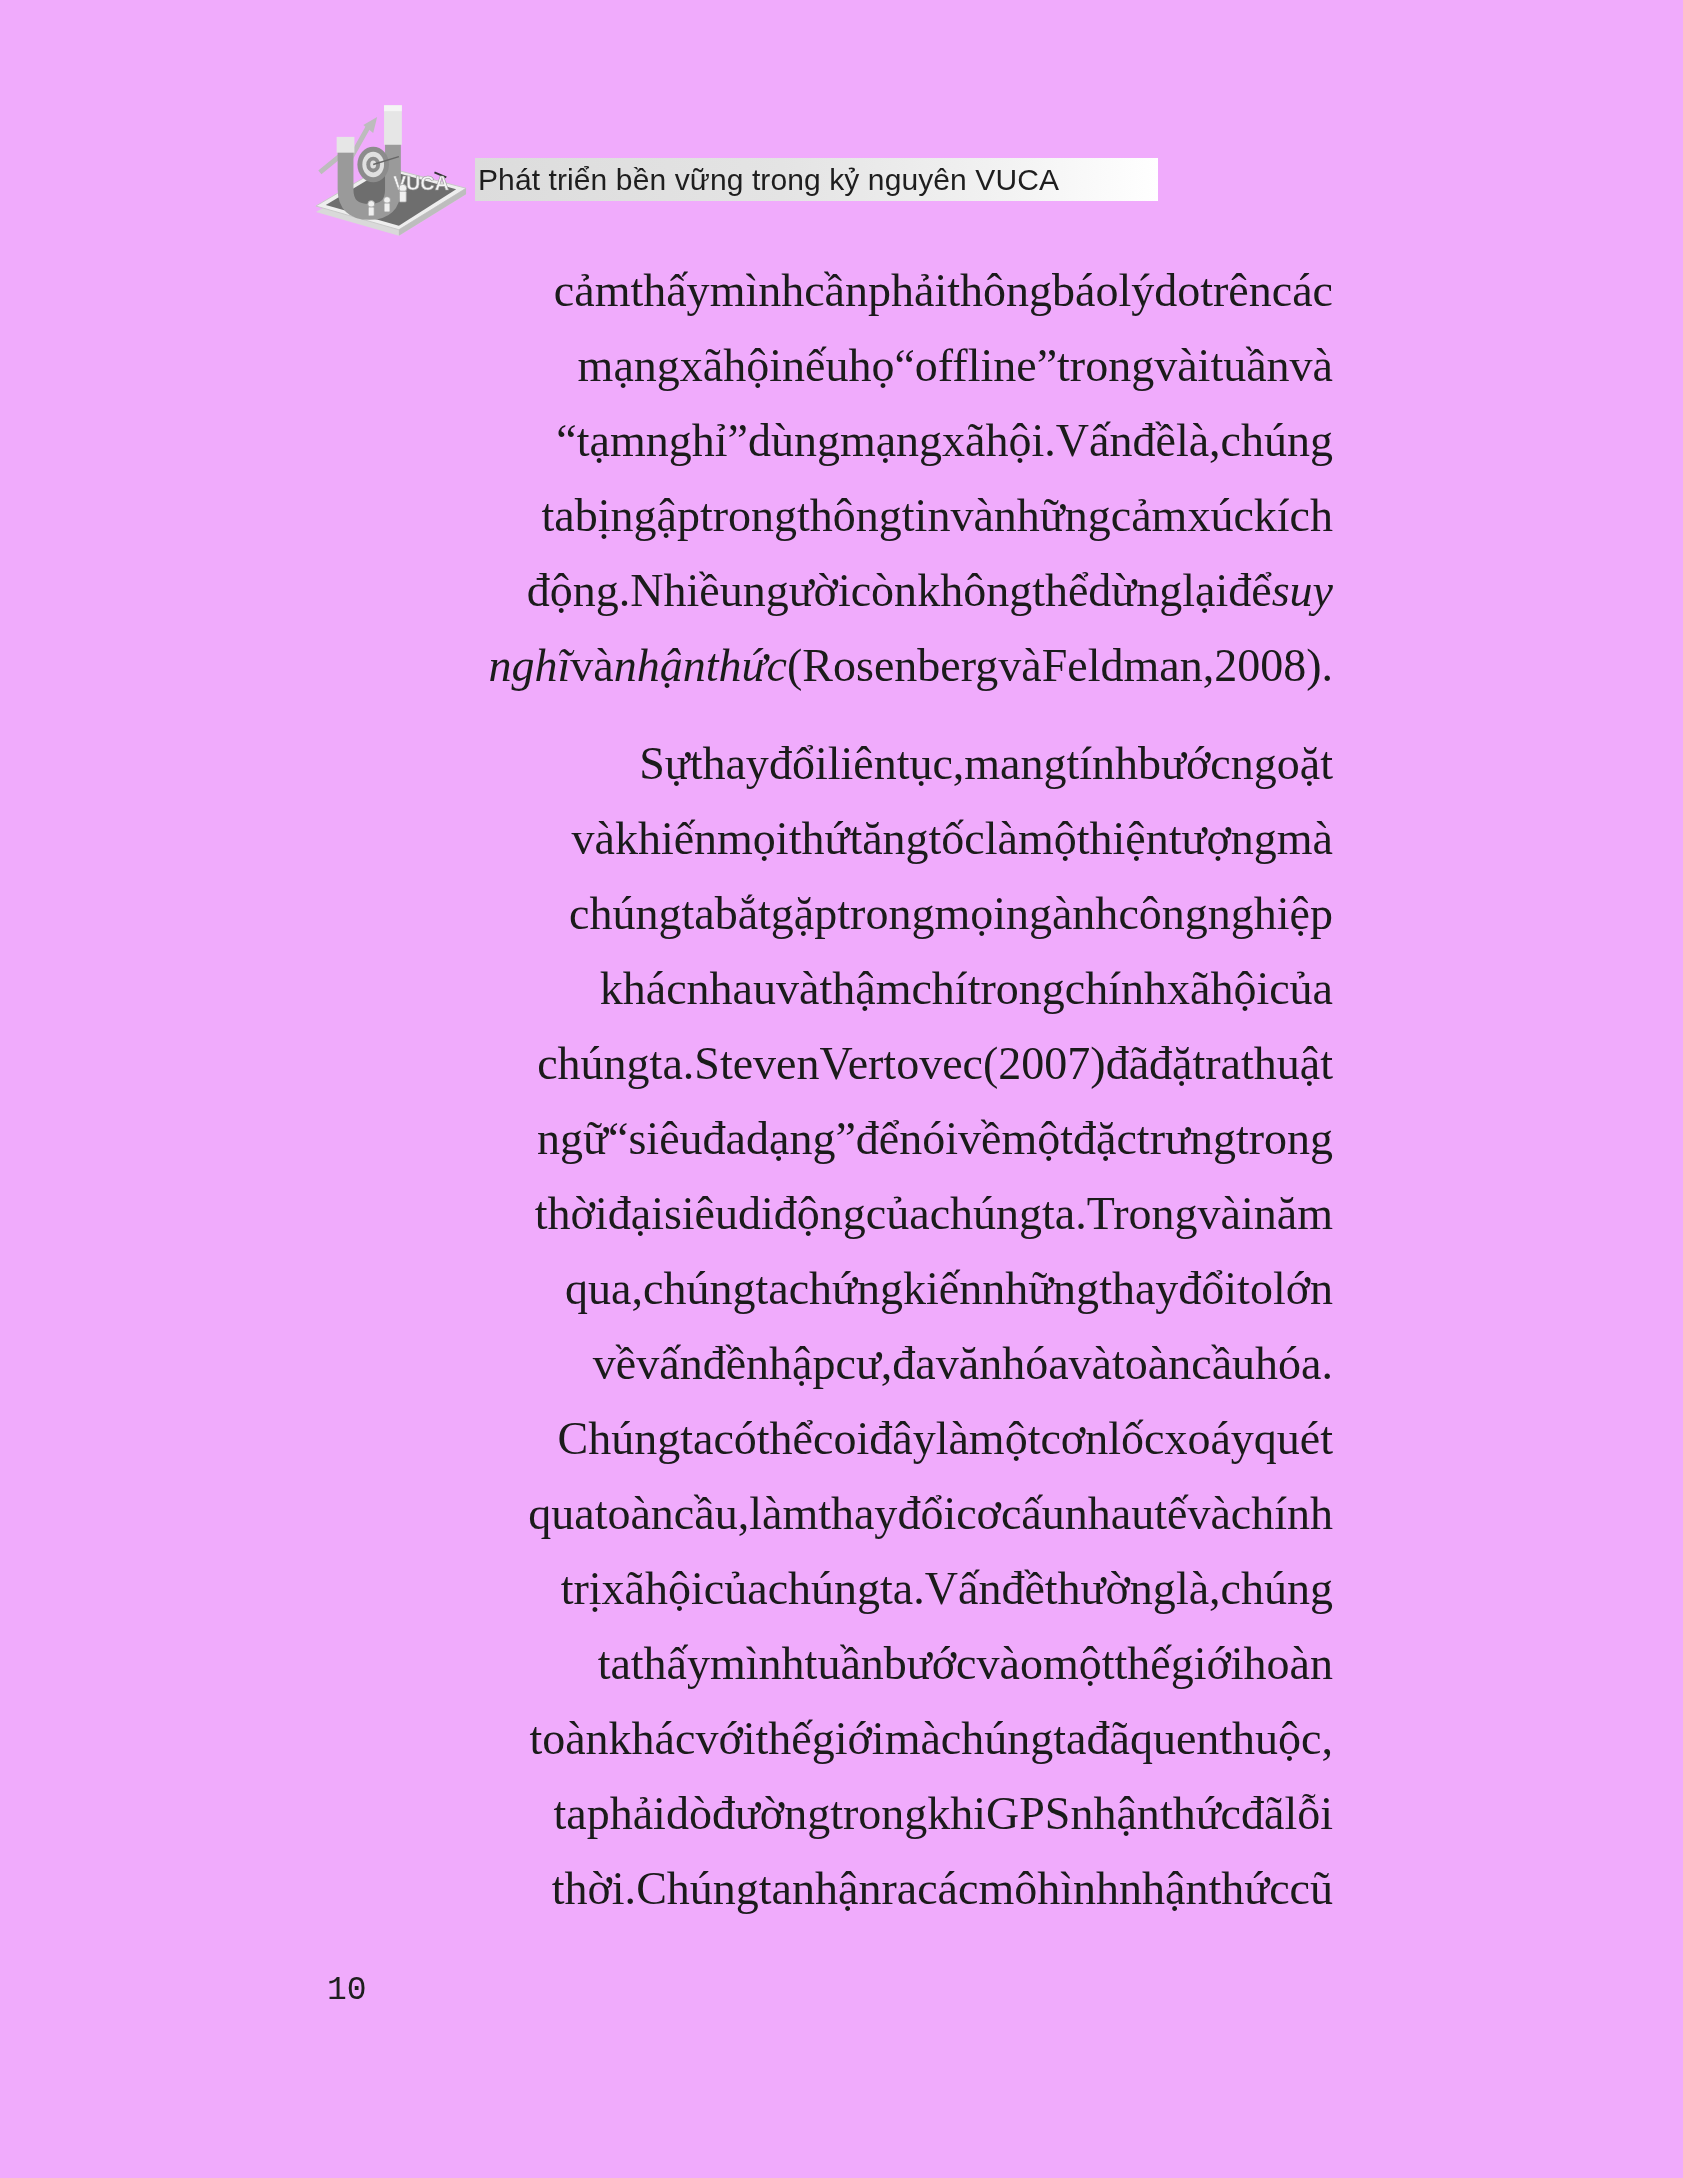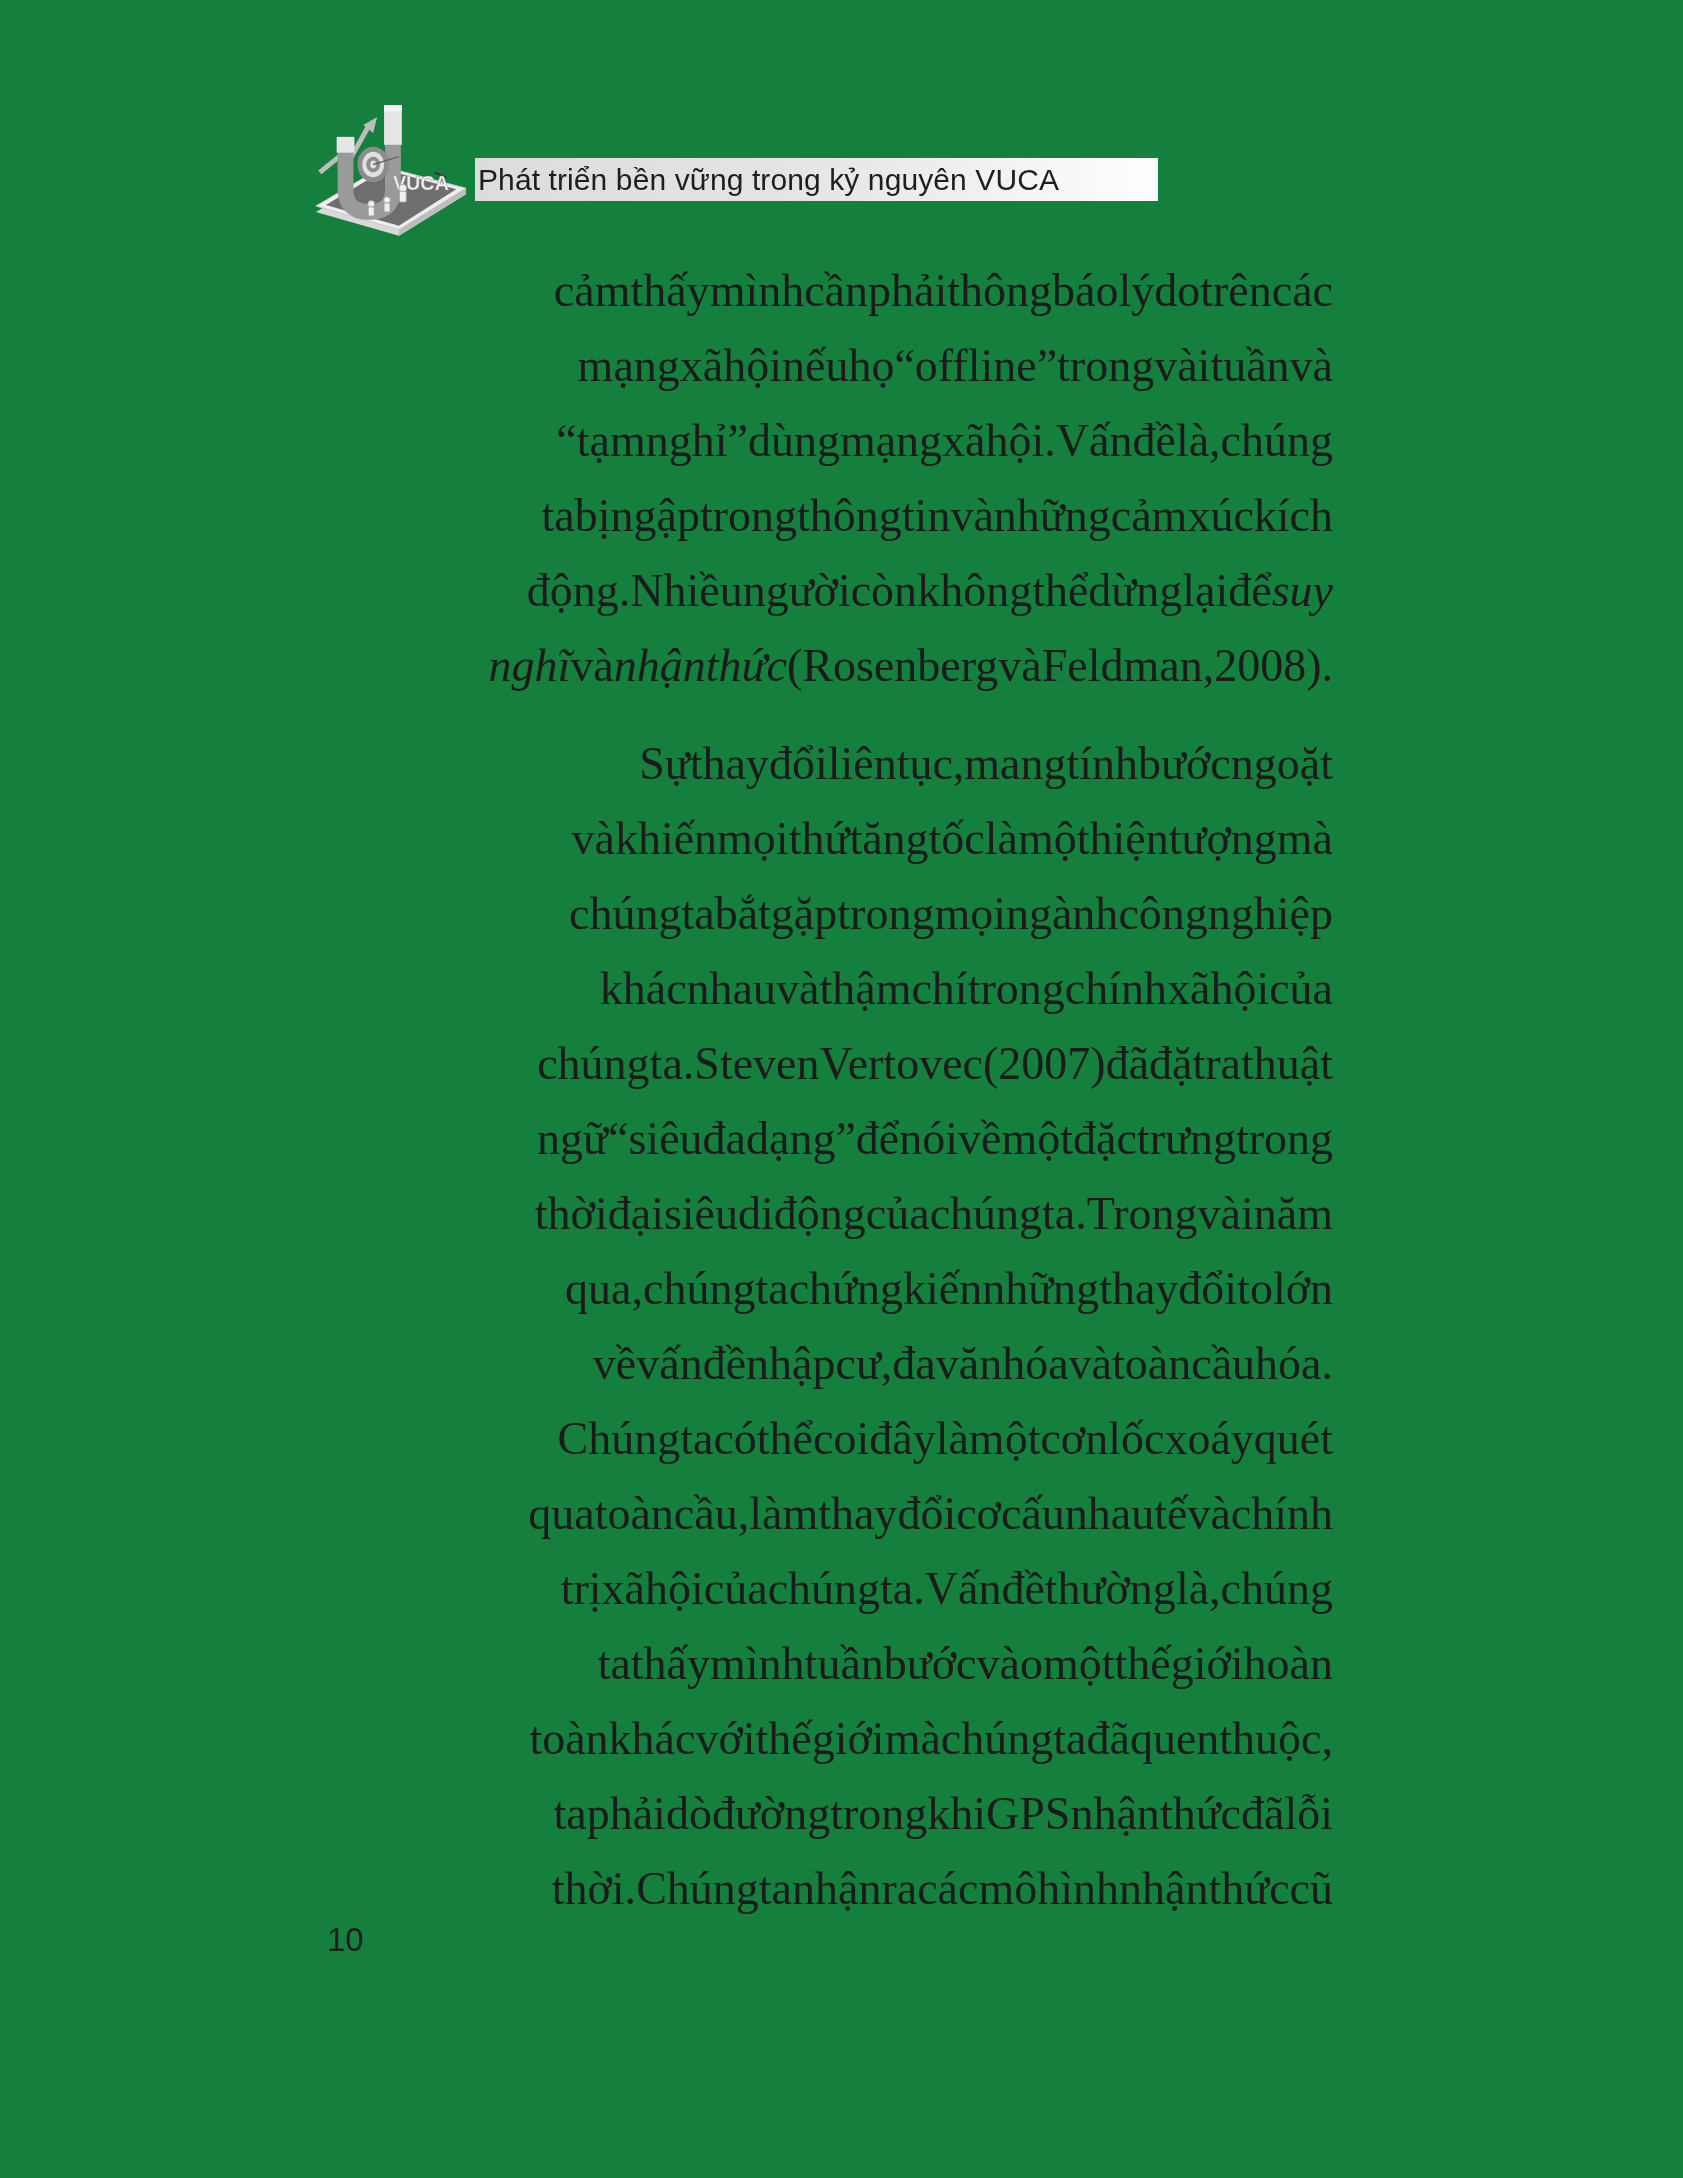--- a/index.html
+++ b/index.html
@@ -11,21 +11,21 @@
       width: 1683px;
       height: 2178px;
       position: relative;
       overflow: hidden;
       color: #1a1a1a;
     }
     .page {
       position: absolute;
       left: 0; top: 0;
       width: 1683px; height: 2178px;
-      background: #15803d;
+      background: #f0abfc;
     }
     
     .running-header {
       position: absolute;
       left: 302px;
       top: 91px;
       width: 891px;
       height: 149px;
     }
     .header-logo {
@@ -78,22 +78,22 @@
       align-items: baseline;
       height: 75px;
       white-space: nowrap;
     }
     .jline.indent { padding-left: 79px; }
     .jline .w { white-space: nowrap; }
     .jline .it { font-style: italic; }
     .page-number {
       position: absolute;
       left: 327px;
-      top: 1921px;
-      font-family: Liberation Sans, sans-serif;
+      top: 1972px;
+      font-family: Liberation Mono, monospace;
       font-size: 33px;
       line-height: 38px;
       color: #1e1e1e;
     }
   </style>
 </head>
 <body>
 
 <div class="page">
 

